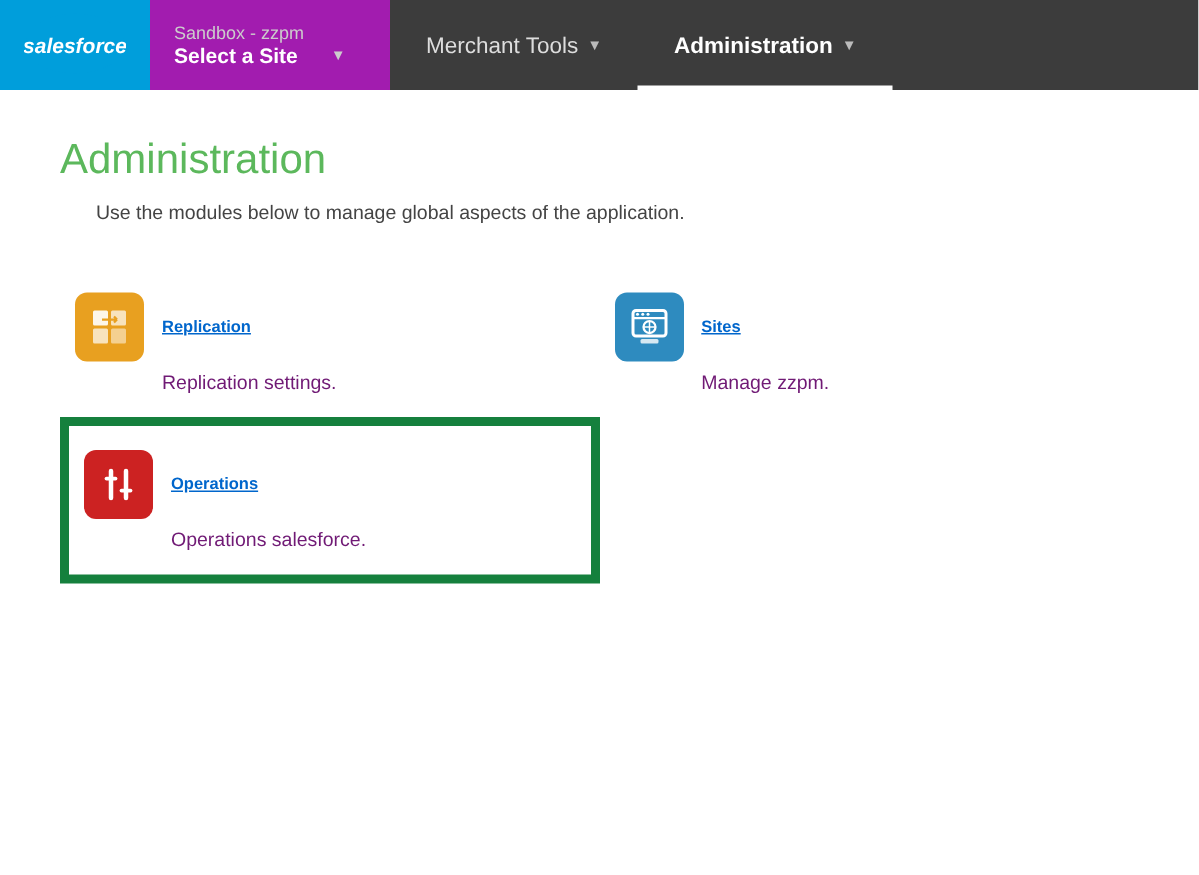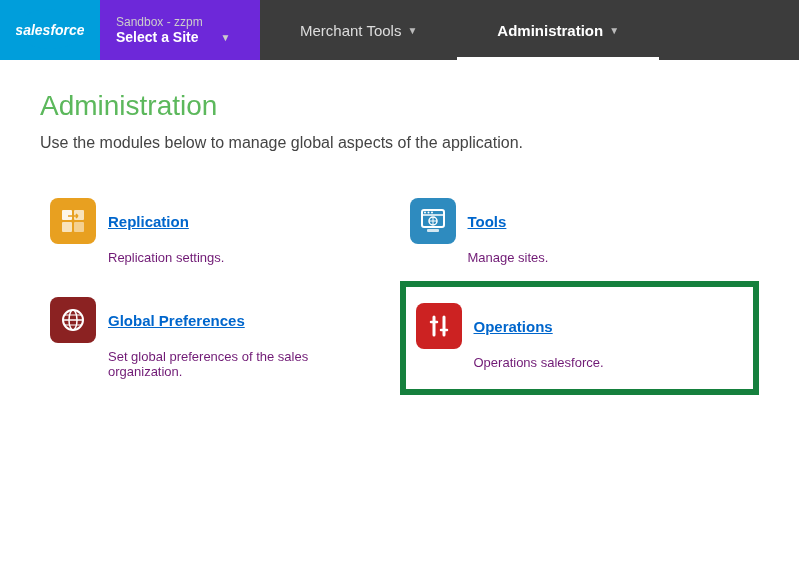--- a/index.html
+++ b/index.html
@@ -25,21 +25,21 @@
       font-size: 13px;
       font-weight: bold;
       font-style: italic;
       line-height: 1;
     }
     .header-sandbox {
       display: flex;
       flex-direction: column;
       justify-content: center;
       padding: 0 16px;
-      background: #6d28d9;
+      background: #a21caf;
       min-width: 160px;
     }
     .sandbox-name {
       color: #ccc;
       font-size: 12px;
     }
     .select-site {
       color: white;
       font-size: 14px;
       font-weight: bold;
@@ -54,21 +54,21 @@
     }
     .header-nav {
       display: flex;
       align-items: center;
       flex: 1;
     }
     .nav-item {
       display: flex;
       align-items: center;
       gap: 6px;
-      padding: 0 40px;
+      padding: 0 24px;
       height: 100%;
       color: #ddd;
       font-size: 15px;
       cursor: pointer;
       position: relative;
     }
     .nav-item.active {
       color: white;
       font-weight: bold;
     }
@@ -91,22 +91,23 @@
       padding: 30px 40px;
     }
     .page-title {
       font-size: 28px;
       color: #5cb85c;
       margin-bottom: 12px;
       font-weight: normal;
     }
     .page-description {
       color: #444;
-      font-size: 16px;
+      font-size: 13px;
       margin-bottom: 30px;
+      margin-left: 24px;
     }
 
     
     .modules-grid {
       display: grid;
       grid-template-columns: 1fr 1fr;
       gap: 0;
     }
     .module-item {
       display: flex;
@@ -134,21 +135,21 @@
     }
     .icon-orange { background: #e8a020; }
     .icon-blue { background: #2e8bbf; }
     .icon-dark-red { background: #8b2222; }
     .icon-olive { background: #6b7a2a; }
     .icon-olive-light { background: #7a8c2e; }
     .icon-red { background: #cc2222; }
 
     .module-link {
       color: #0066cc;
-      font-size: 15px;
+      font-size: 11px;
       font-weight: bold;
       text-decoration: underline;
       cursor: pointer;
     }
     .module-description {
       color: #701a75;
       font-size: 13px;
       padding-left: 58px;
     }
 
@@ -224,41 +225,26 @@
             <line x1="3" y1="8" x2="25" y2="8" stroke="white" stroke-width="1.5"></line>
             <circle cx="6" cy="5.5" r="1" fill="white"></circle>
             <circle cx="9.5" cy="5.5" r="1" fill="white"></circle>
             <circle cx="13" cy="5.5" r="1" fill="white"></circle>
             <circle cx="14" cy="14" r="4" fill="none" stroke="white" stroke-width="1.5"></circle>
             <line x1="14" y1="10" x2="14" y2="18" stroke="white" stroke-width="1"></line>
             <line x1="10" y1="14" x2="18" y2="14" stroke="white" stroke-width="1"></line>
             <rect x="8" y="22" width="12" height="3" rx="1" fill="white" opacity="0.8"></rect>
           </svg>
         </div>
-        <a class="module-link">Tools</a>
+        <a class="module-link">Sites</a>
       </div>
-      <div class="module-description">Manage sites.</div>
-    </div>
-
-
-    <div class="module-item">
-      <div class="module-header">
-        <div class="module-icon icon-dark-red">
-          <svg viewBox="0 0 28 28" fill="white">
-            <circle cx="14" cy="14" r="10" fill="none" stroke="white" stroke-width="2"></circle>
-            <ellipse cx="14" cy="14" rx="4" ry="10" fill="none" stroke="white" stroke-width="1.5"></ellipse>
-            <line x1="4" y1="14" x2="24" y2="14" stroke="white" stroke-width="1.5"></line>
-            <line x1="5" y1="9" x2="23" y2="9" stroke="white" stroke-width="1"></line>
-            <line x1="5" y1="19" x2="23" y2="19" stroke="white" stroke-width="1"></line>
-          </svg>
-        </div>
-        <a class="module-link">Global Preferences</a>
-      </div>
-      <div class="module-description">Set global preferences of the sales organization.</div>
-    </div>
+      <div class="module-description">Manage zzpm.</div>
+    </div>
+
+
 
     <div class="module-item highlighted">
       <div class="module-header">
         <div class="module-icon icon-red">
           <svg viewBox="0 0 28 28" fill="white">
             <line x1="9" y1="5" x2="9" y2="23" stroke="white" stroke-width="3" stroke-linecap="round"></line>
             <line x1="19" y1="5" x2="19" y2="23" stroke="white" stroke-width="3" stroke-linecap="round"></line>
             <line x1="6" y1="10" x2="12" y2="10" stroke="white" stroke-width="2.5" stroke-linecap="round"></line>
             <line x1="16" y1="18" x2="22" y2="18" stroke="white" stroke-width="2.5" stroke-linecap="round"></line>
           </svg>

